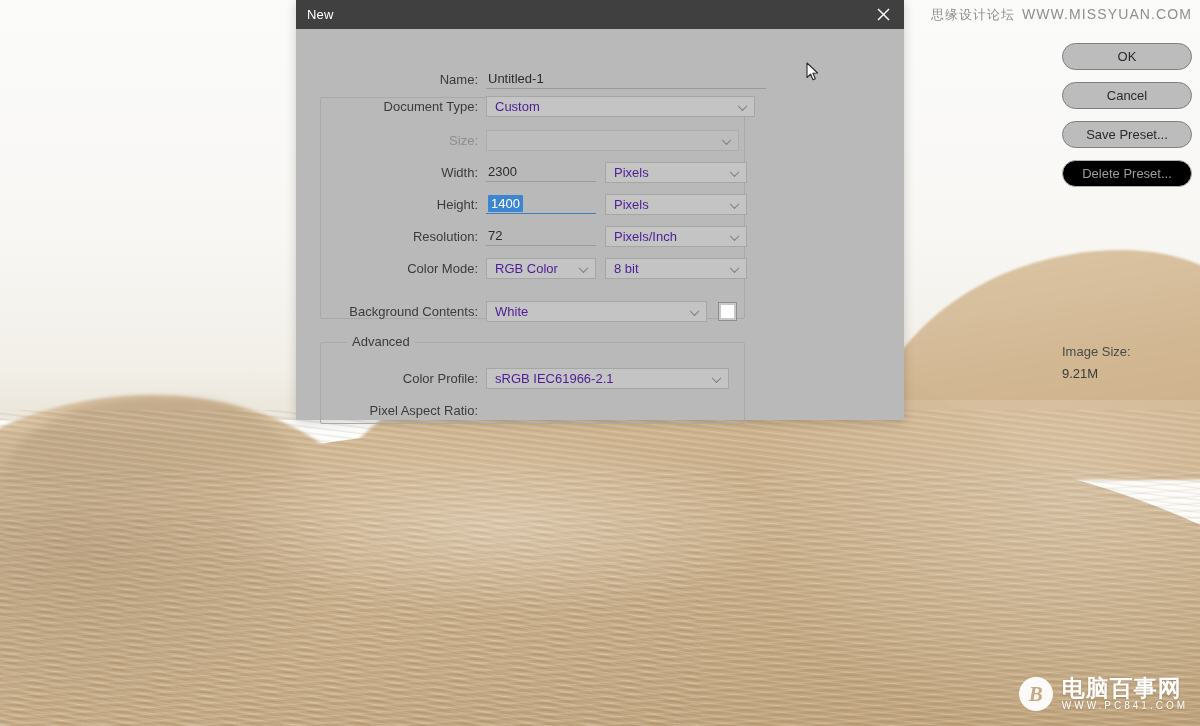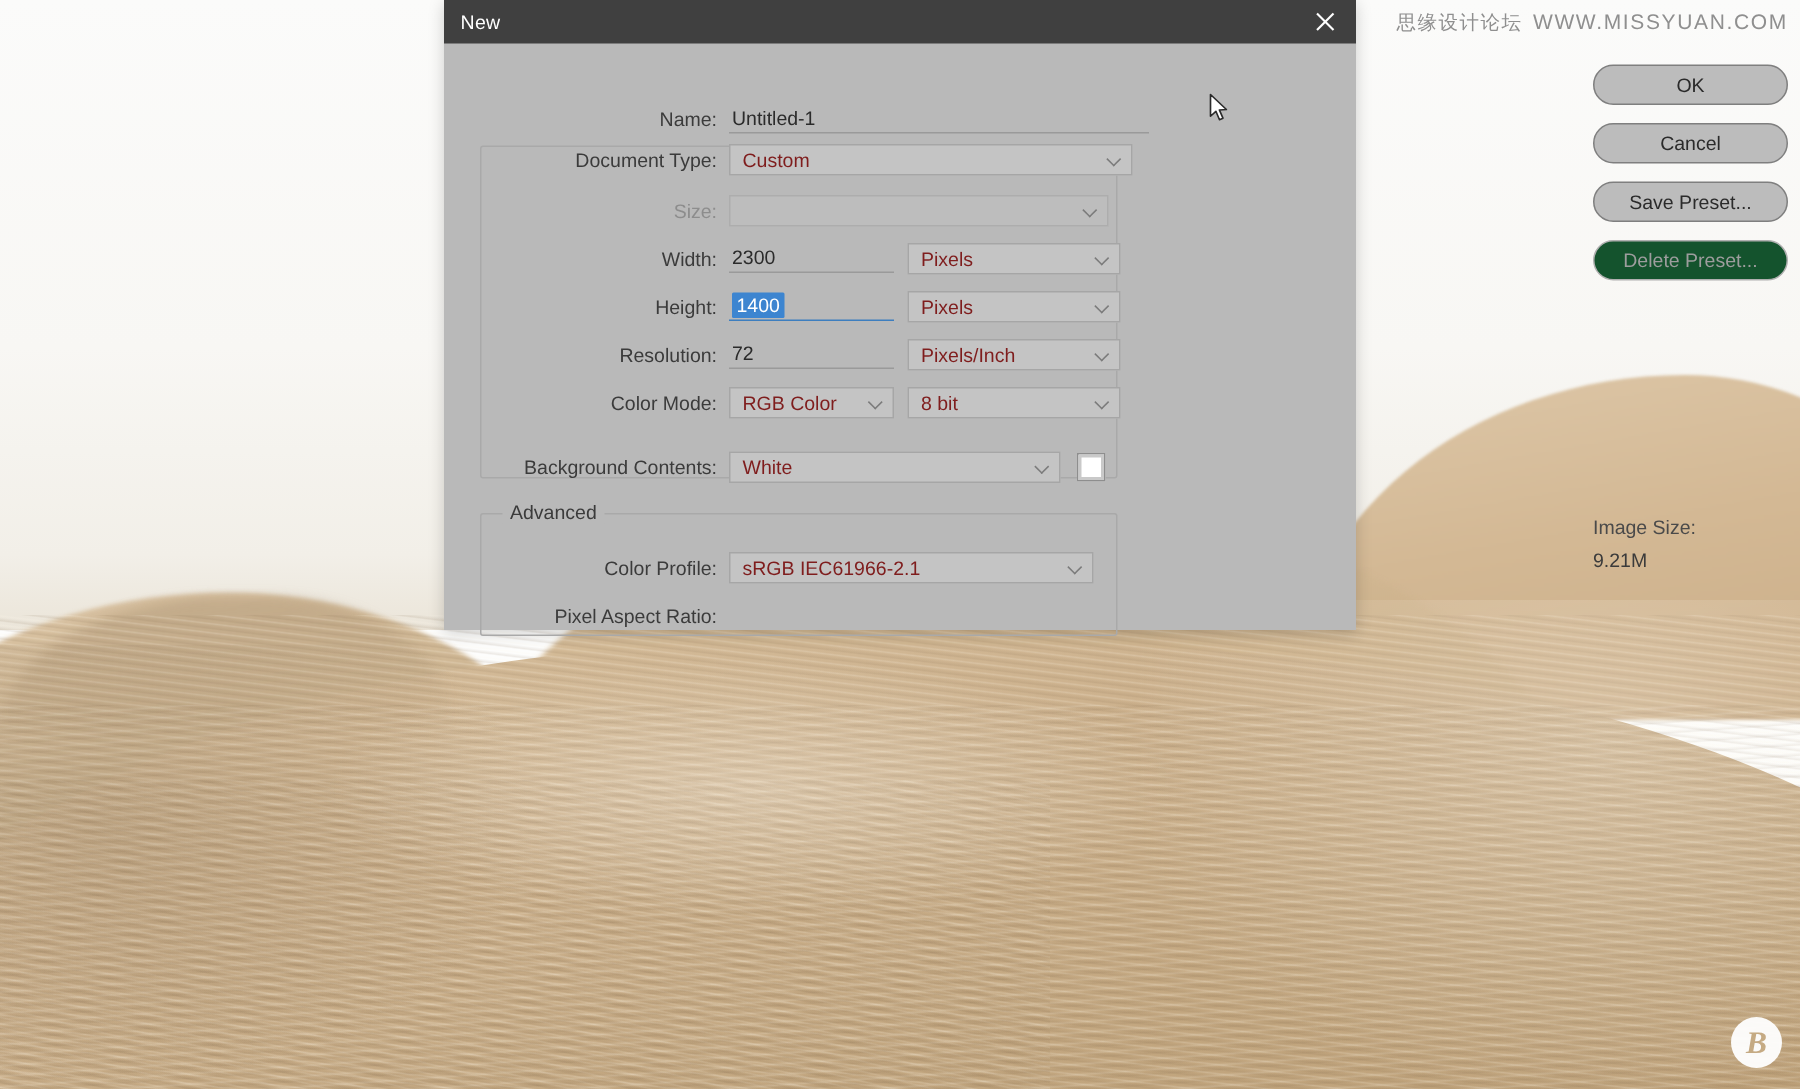--- a/index.html
+++ b/index.html
@@ -263,21 +263,21 @@
 
   
   .dd {
     height: 21px;
     background: #c4c4c4;
     border: 1px solid #a6a6a6;
     box-sizing: border-box;
     display: flex;
     align-items: center;
     font-size: 13px;
-    color: #7f1d1d;
+    color: #4c1d95;
     padding-left: 8px;
     position: relative;
     cursor: pointer;
   }
   .dd.dim { color: #9a9a9a; background: #bdbdbd; border-color: #adadad; }
   .dd .chev {
     position: absolute;
     right: 7px; top: 50%;
     margin-top: -2px;
     width: 8px; height: 5px;
@@ -299,20 +299,21 @@
     border-radius: 2px;
     box-sizing: border-box;
   }
   .group-legend {
     position: absolute;
     background: #b9b9b9;
     font-size: 13px;
     color: #3b3b3b;
     padding: 0 5px;
     top: -9px;
+    margin-left: 12px;
   }
 
   
   .swatch {
     width: 19px; height: 19px;
     background: #ffffff;
     border: 1px solid #8e8e8e;
     box-shadow: inset 0 0 0 2px #c9c9c9;
     box-sizing: border-box;
     cursor: pointer;
@@ -332,21 +333,21 @@
     font-family: "Liberation Sans", sans-serif;
     display: flex;
     align-items: center;
     justify-content: center;
     cursor: pointer;
     box-sizing: border-box;
   }
   .pbtn.disabled {
     color: #9d9d9d;
     border-color: #b0b0b0;
-    background: #14532d;
+    background: #000000;
     cursor: default;
   }
 
   #imgsize-label, #imgsize-value {
     position: absolute;
     left: 766px;
     width: 130px;
     text-align: left;
     font-size: 13px;
     color: #4a4a4a;
@@ -383,20 +384,24 @@
     <div class="shade-right"></div>
   </div>
 
   <div id="wm-top">
     <span class="cn">思缘设计论坛</span>
     <span class="en">WWW.MISSYUAN.COM</span>
   </div>
 
   <div id="wm-bottom">
     <div class="logo"></div>
+    <div class="txt">
+      <span class="cn">电脑百事网</span>
+      <span class="en">WWW.PC841.COM</span>
+    </div>
   </div>
 
   <div id="dialog">
 
     <div id="titlebar">
       <span id="title-text">New</span>
       <div id="close-btn">
         <svg width="13" height="13" viewBox="0 0 13 13" aria-hidden="true">
           <line x1="1" y1="1" x2="12" y2="12" stroke="#ffffff" stroke-width="1.4"></line>
           <line x1="12" y1="1" x2="1" y2="12" stroke="#ffffff" stroke-width="1.4"></line>

